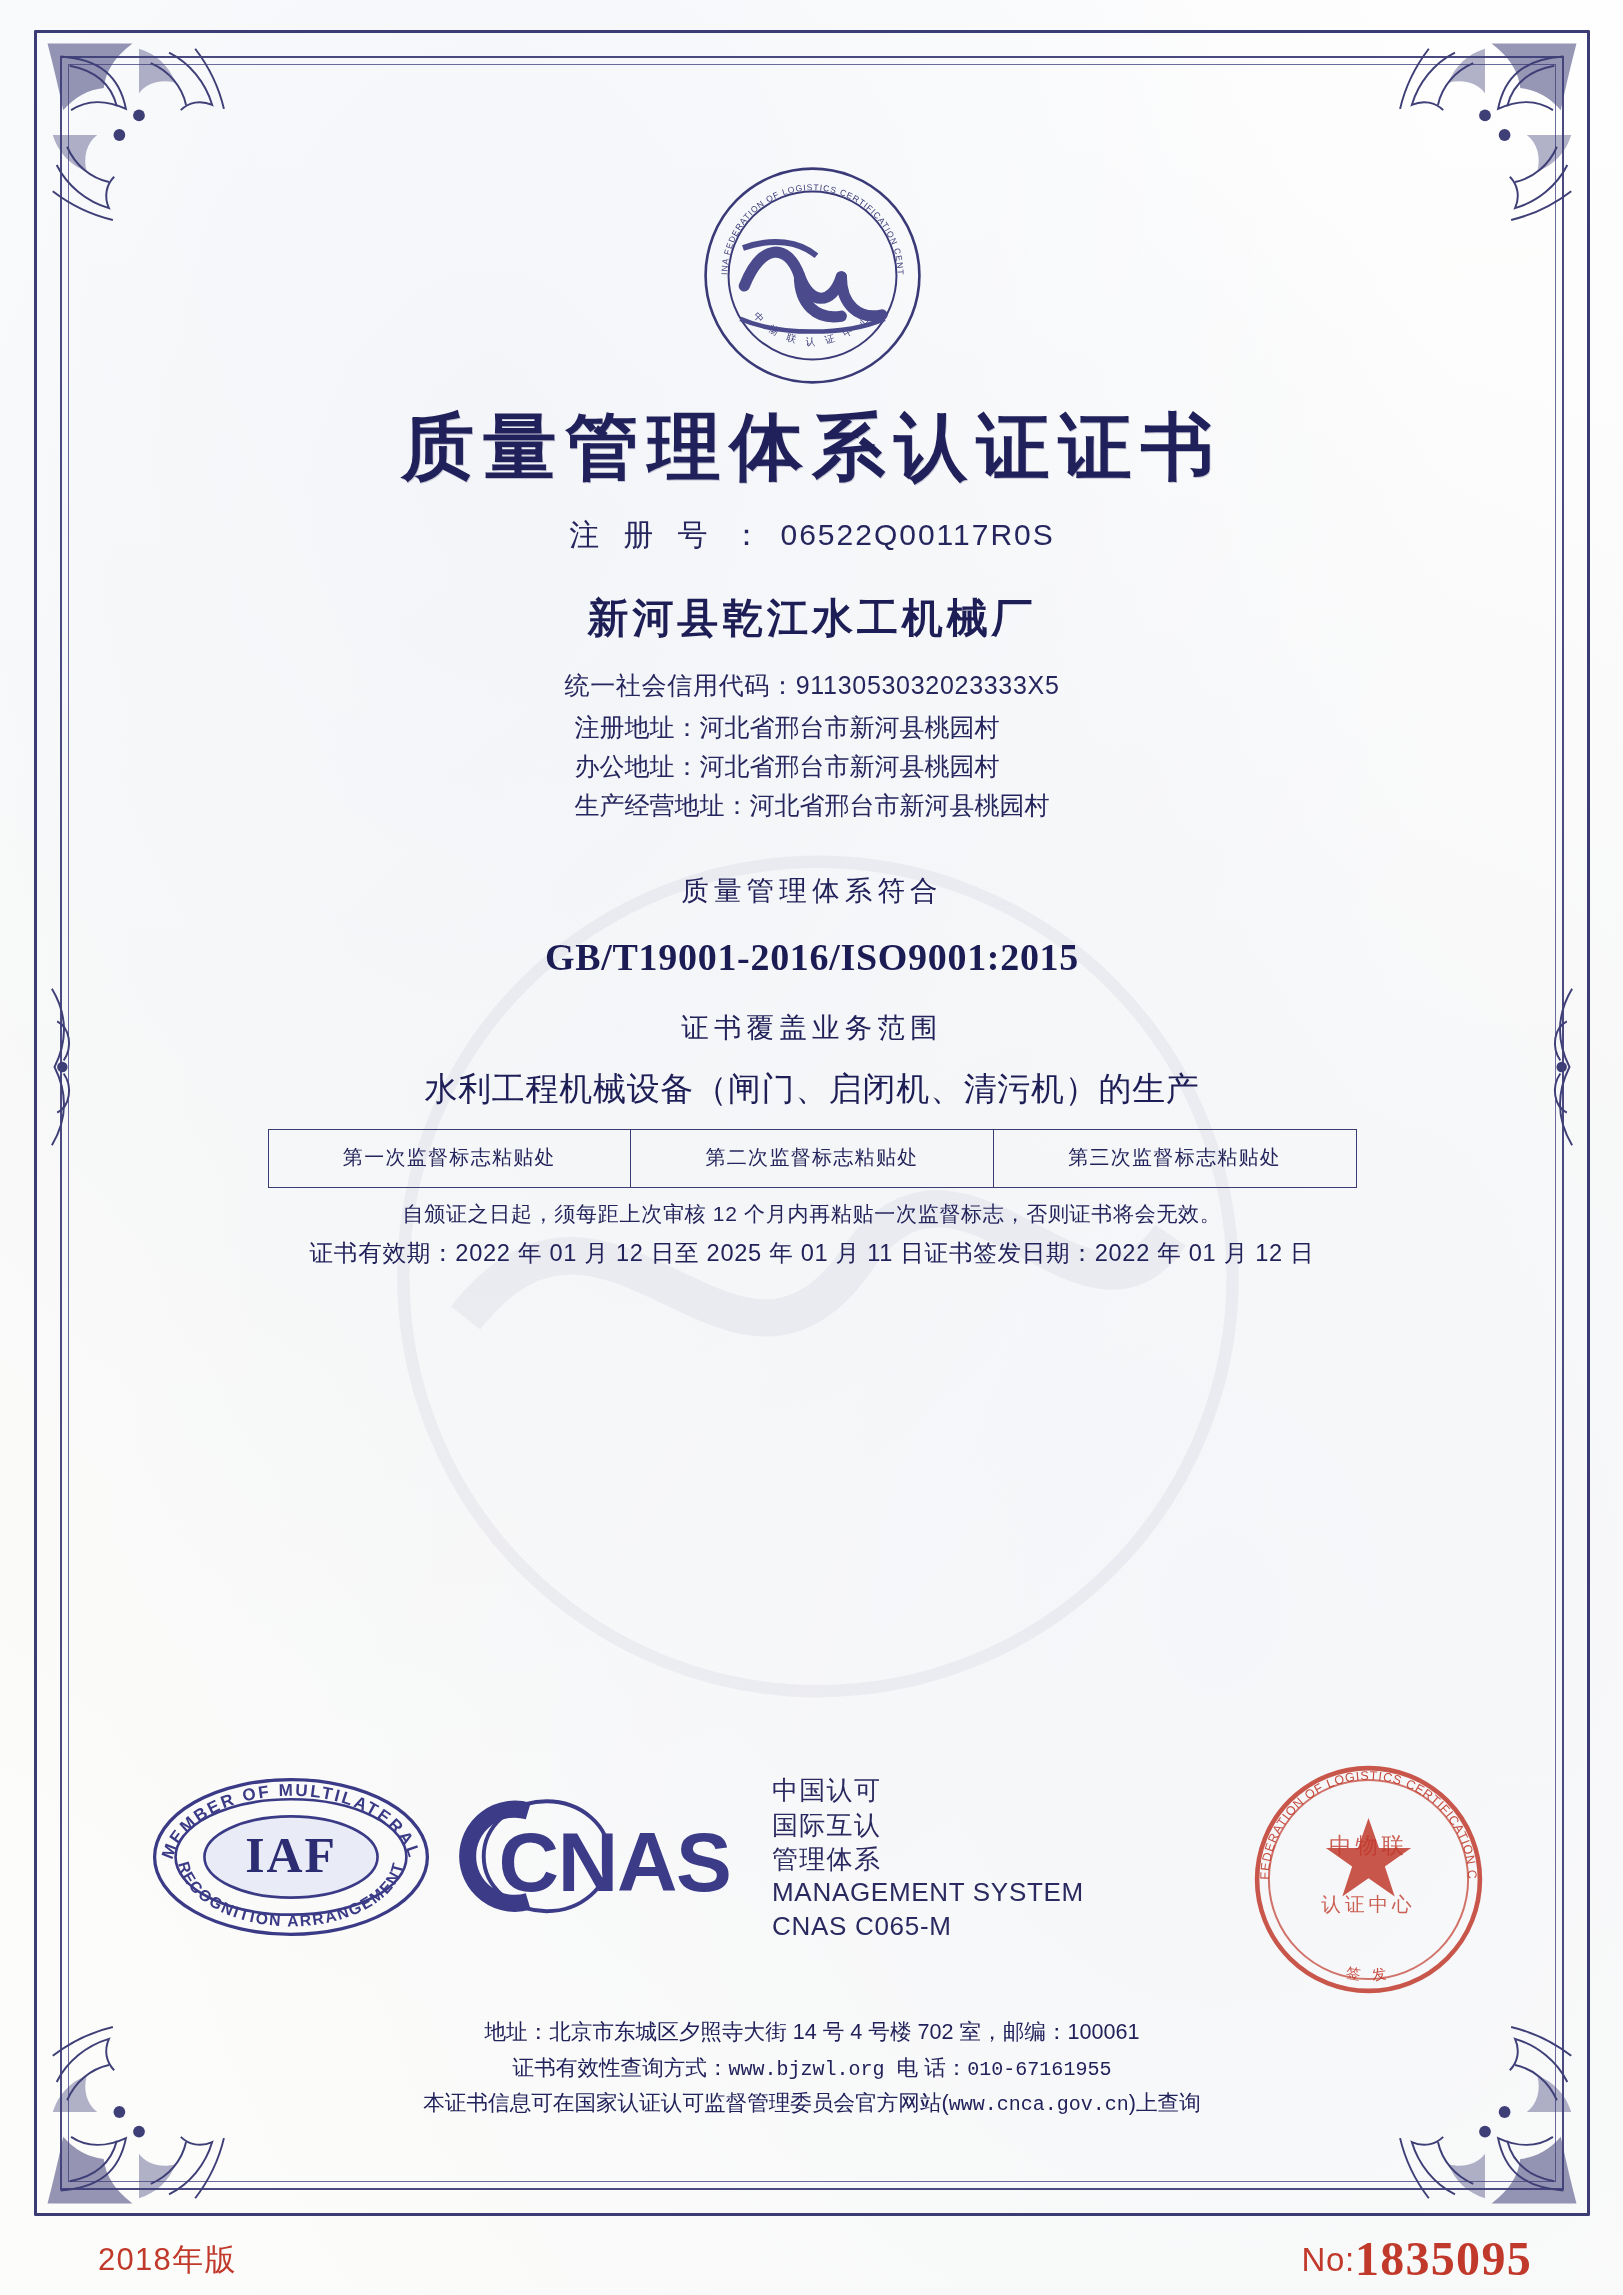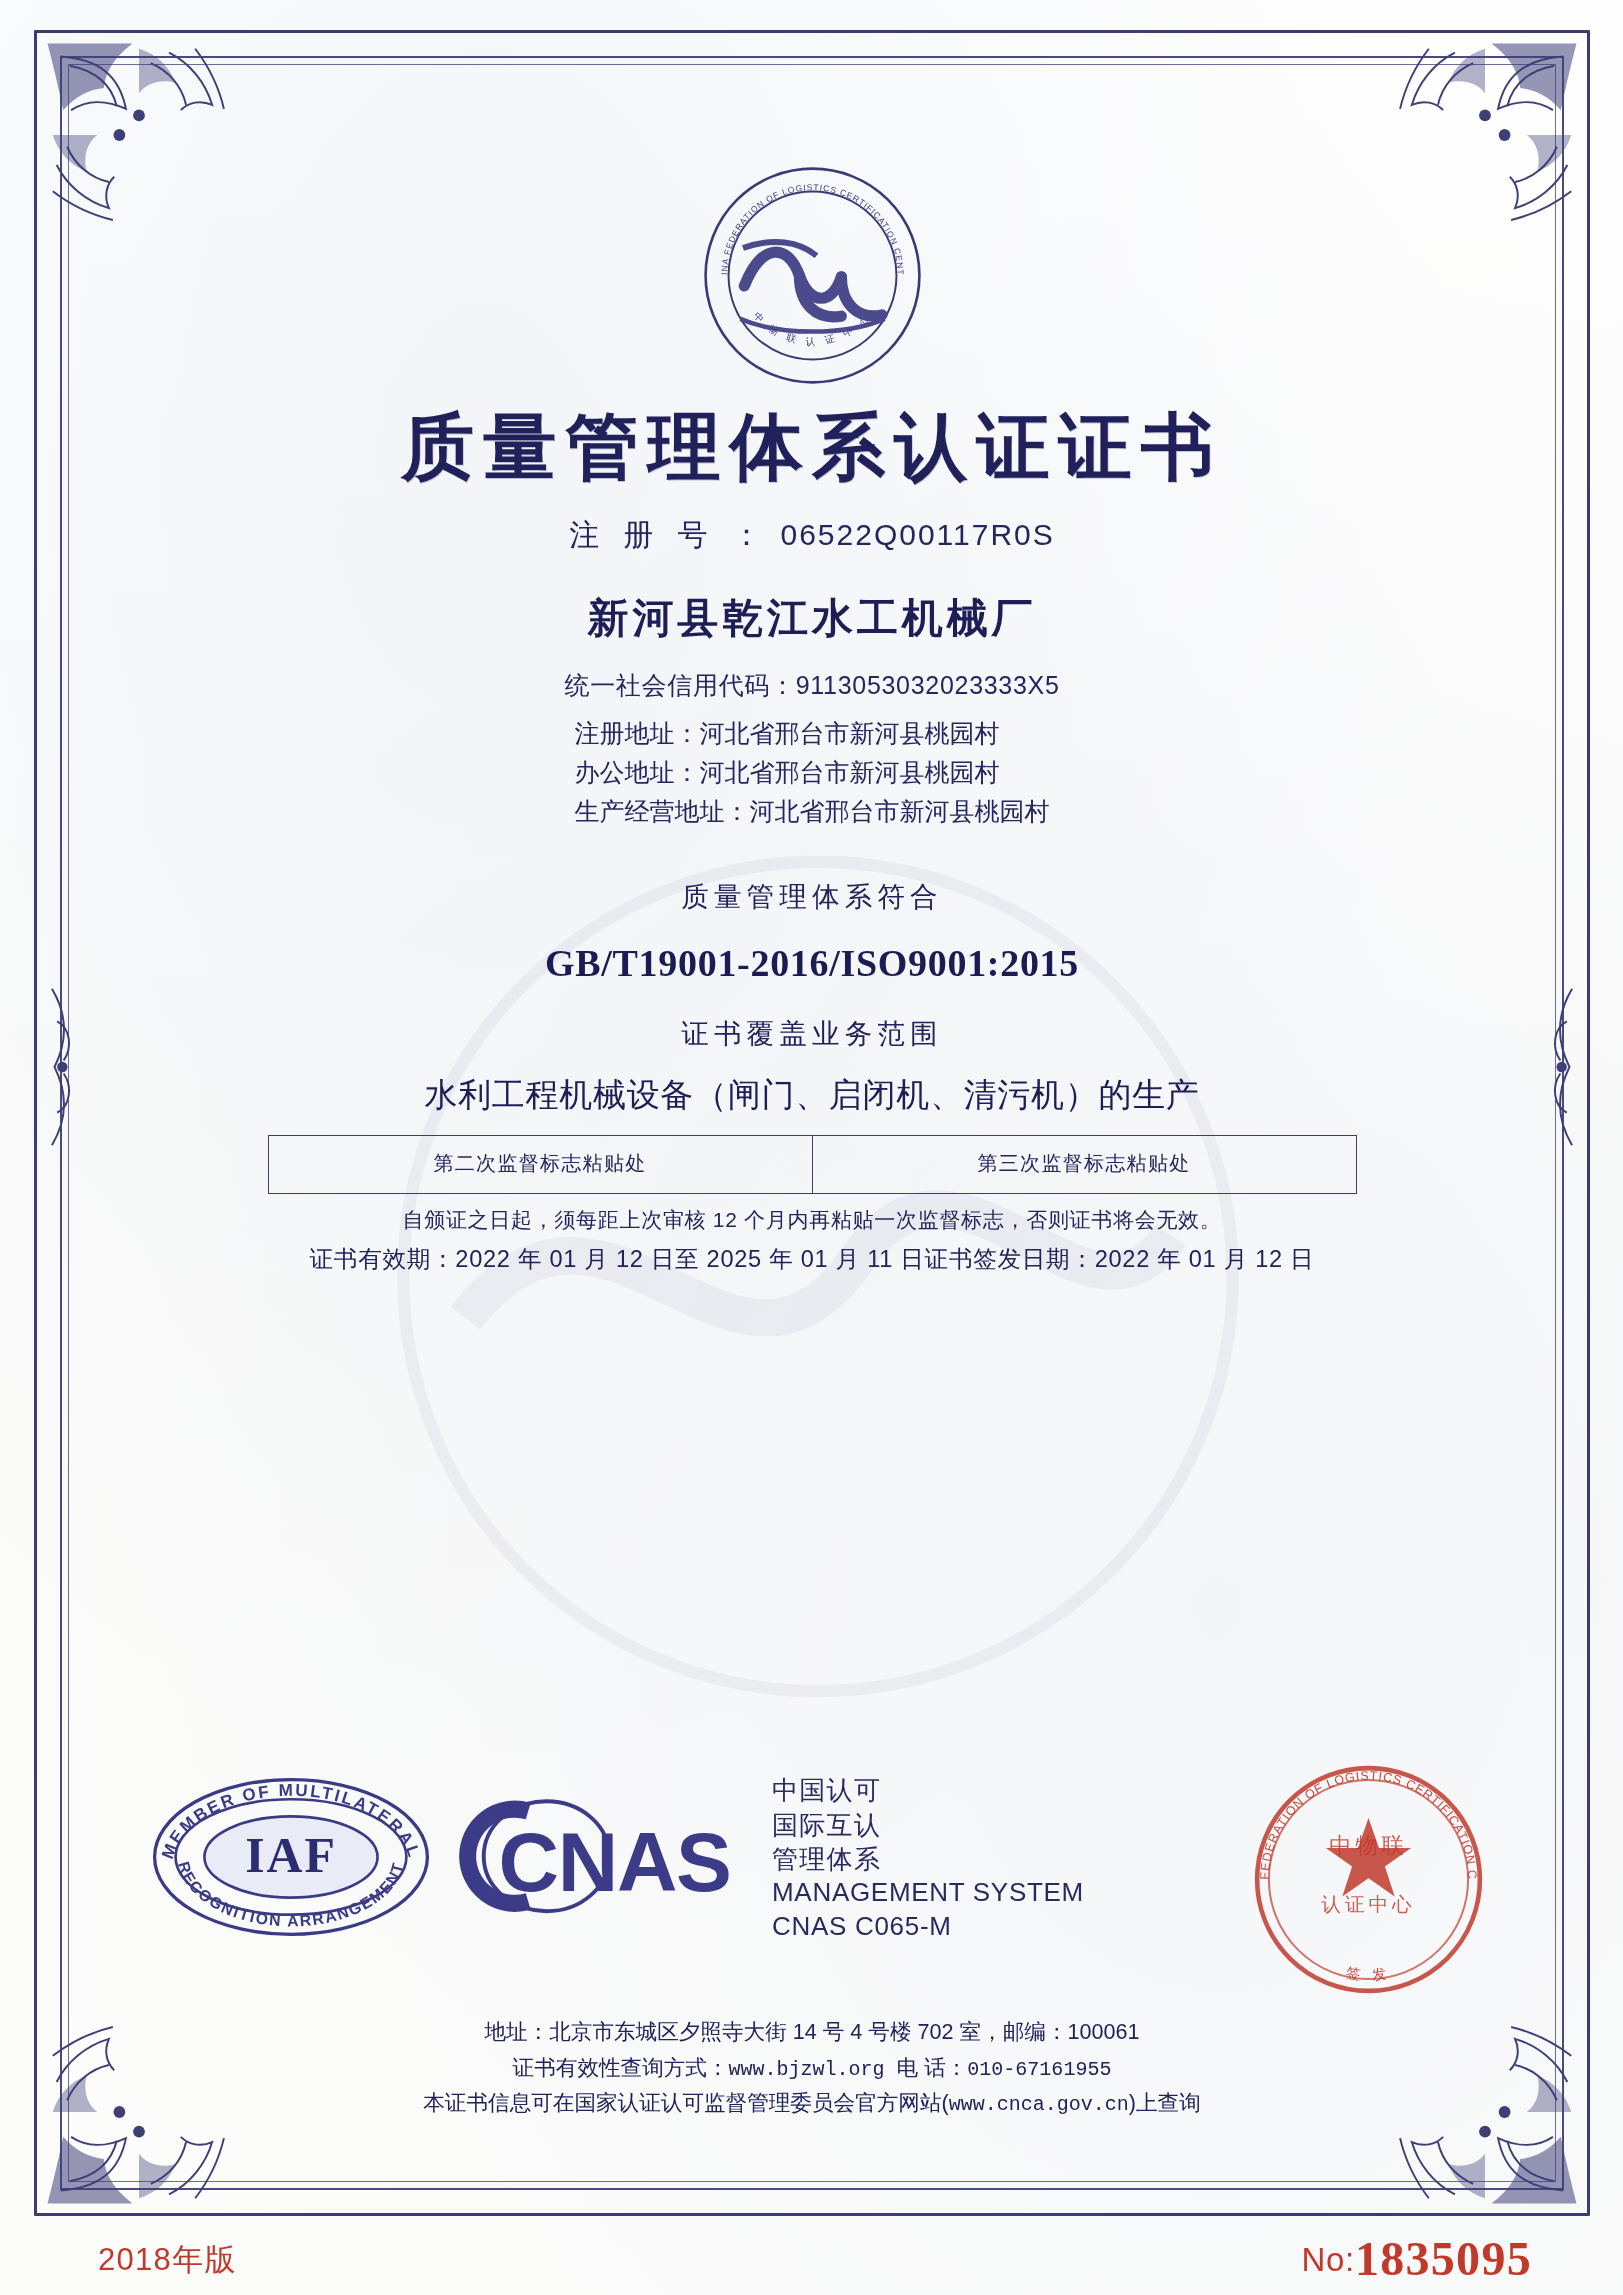--- a/index.html
+++ b/index.html
@@ -122,21 +122,21 @@
     font-weight: 700;
     letter-spacing: 3.9px;
     color: #1e1e57;
     margin-bottom: 23.6px;
   }
 
   .credit-code {
     font-size: 25px;
     letter-spacing: 0.7px;
     color: #26265e;
-    margin-bottom: 11px;
+    margin-bottom: 5px;
   }
 
   .addr-block {
     display: inline-block;
     text-align: left;
     margin: 1px auto 26px auto;
     font-size: 25px;
     line-height: 1.55;
     color: #26265e;
   }
@@ -456,20 +456,21 @@
 
     <div class="conform">质量管理体系符合</div>
 
     <div class="standard">GB/T19001-2016/ISO9001:2015</div>
 
     <div class="scope-label">证书覆盖业务范围</div>
 
     <div class="scope-text">水利工程机械设备（闸门、启闭机、清污机）的生产</div>
 
     <div class="stamp-row">
+      <div class="stamp-cell">第一次监督标志粘贴处</div>
       <div class="stamp-cell">第二次监督标志粘贴处</div>
       <div class="stamp-cell">第三次监督标志粘贴处</div>
     </div>
 
     <div class="note">自颁证之日起，须每距上次审核 12 个月内再粘贴一次监督标志，否则证书将会无效。</div>
 
     <div class="dates-row">
       <span>证书有效期：2022 年 01 月 12 日至 2025 年 01 月 11 日</span>
       <span>证书签发日期：2022 年 01 月 12 日</span>
     </div>

